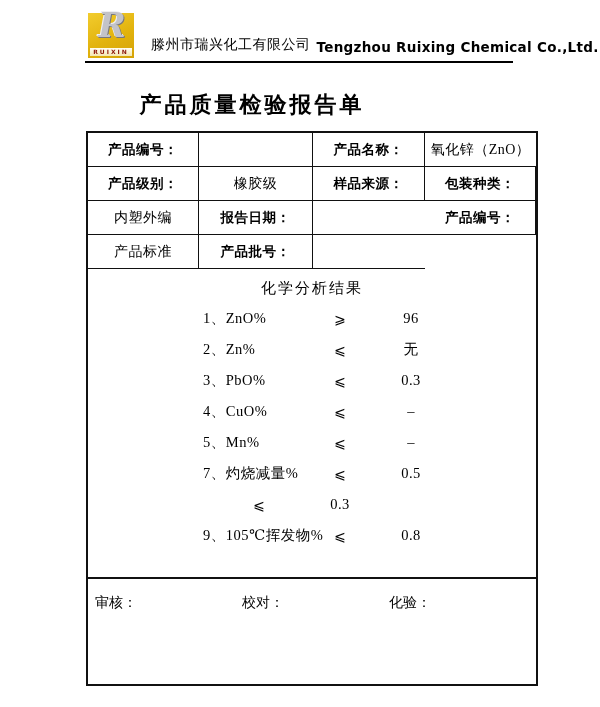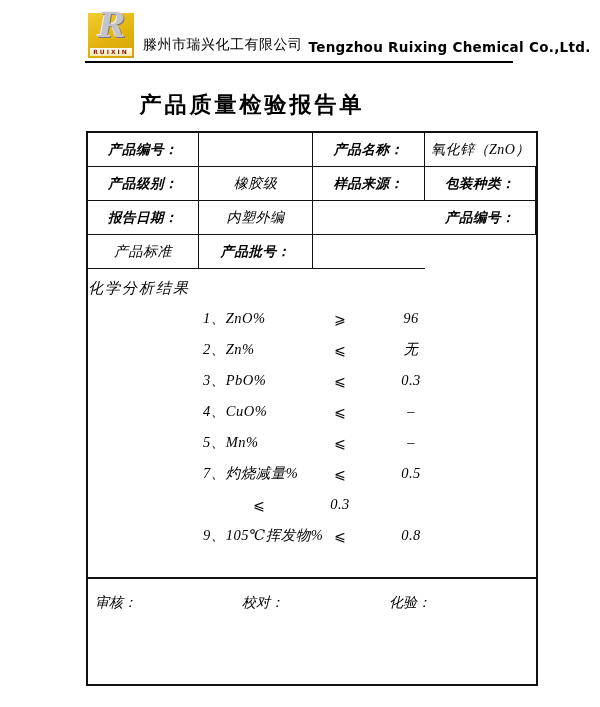--- a/index.html
+++ b/index.html
@@ -14,41 +14,41 @@
   .logo { position:relative; width:46px; height:45px;
     background:linear-gradient(155deg,#f2cc2e 0%,#e2b30d 55%,#d5a307 100%);
     flex:0 0 auto; }
   .logo-r { position:absolute; top:-7px; left:5px; width:38px; text-align:center;
     font-family:"DejaVu Serif",serif; font-style:italic; font-weight:bold; font-size:33px;
     color:#c3c3c8; text-shadow:1px 1px 0 #77777c, -1px -1px 0 #eeeef2; }
   .logo-brand { position:absolute; left:2px; right:2px; bottom:2px; height:8px;
     background:linear-gradient(#fffdf2,#f3e6b0); color:#8c1507;
     font-family:"DejaVu Sans",sans-serif; font-weight:bold; font-size:6px;
     line-height:8px; text-align:center; letter-spacing:2px; }
-  .company-cn { margin:0 0 4px 9px; font-size:14px; letter-spacing:0.5px; white-space:nowrap;font-family:Liberation Serif, serif; }
+  .company-cn { margin:0 0 4px 17px; font-size:14px; letter-spacing:0.5px; white-space:nowrap;font-family:Liberation Serif, serif; }
   .company-en { margin:0 4px 3px 6px; font-family:"DejaVu Sans","Liberation Sans",sans-serif;
     font-weight:bold; font-size:13.5px; letter-spacing:0.3px; white-space:nowrap; }
   .header-rule { position:absolute; left:85px; top:61px; width:428px; height:2px; background:#000; }
   
   .doc-title { position:absolute; left:0; top:90px; width:504px; text-align:center;
     font-family:"DejaVu Sans","Liberation Sans",sans-serif;
     font-weight:bold; font-size:22px; letter-spacing:3px; }
   
   .report-table { position:absolute; left:86px; top:131px; width:452px; height:555px;
-    border:2px solid #111; background:#fff;font-style:italic; }
+    border:2px solid #111; background:#fff; }
   .info-grid { display:grid; grid-template-columns:111px 114px 112px 1fr; }
   .cell { height:34px; border-right:1.5px solid #111; border-bottom:1.5px solid #111;
     display:flex; align-items:center; justify-content:center; overflow:hidden; }
   .cell.last { border-right:none; }
   .lbl { font-family:"DejaVu Sans","Liberation Sans",sans-serif; font-weight:bold;
     font-size:13.5px; letter-spacing:0.5px; }
   .val { font-size:14px; letter-spacing:0.5px; }
   
   .analysis { height:310px; border-bottom:2px solid #111; padding-top:8px; }
-  .analysis-title { text-align:left; font-size:15px; letter-spacing:2px; height:22px; line-height:22px; }
+  .analysis-title { text-align:center; font-size:15px; letter-spacing:2px; height:22px; line-height:22px; }
   .analysis-rows { margin-top:4px; }
   .a-row { display:grid; grid-template-columns:115px 112px 50px 92px; height:31px;
     align-items:center; font-size:14.5px; }
   .a-item { white-space:nowrap; letter-spacing:0.5px; }
   .a-cmp { text-align:center; font-family:"DejaVu Sans",sans-serif; font-size:14px; }
   .a-val { text-align:center; letter-spacing:0.5px; }
   
   .remarks { height:44px; border-bottom:2px solid #111; padding:6px 0 0 7px; font-size:14px; }
   .signoff { display:flex; padding:15px 0 0 7px; font-size:14px; }
   .signoff span { width:154px; }
@@ -76,22 +76,22 @@
       <div class="cell lbl">产品编号：</div>
       <div class="cell val"></div>
       <div class="cell lbl">产品名称：</div>
       <div class="cell val last">氧化锌（ZnO）</div>
 
       <div class="cell lbl">产品级别：</div>
       <div class="cell val">橡胶级</div>
       <div class="cell lbl">样品来源：</div>
 
       <div class="cell lbl">包装种类：</div>
+      <div class="cell val">内塑外编</div>
       <div class="cell lbl">报告日期：</div>
-      <div class="cell val">内塑外编</div>
       <div class="cell val last"></div>
 
       <div class="cell lbl">产品编号：</div>
       <div class="cell val">产品标准</div>
       <div class="cell lbl">产品批号：</div>
       <div class="cell val last"></div>
     </div>
 
     <div class="analysis">
       <div class="analysis-title">化学分析结果</div>

